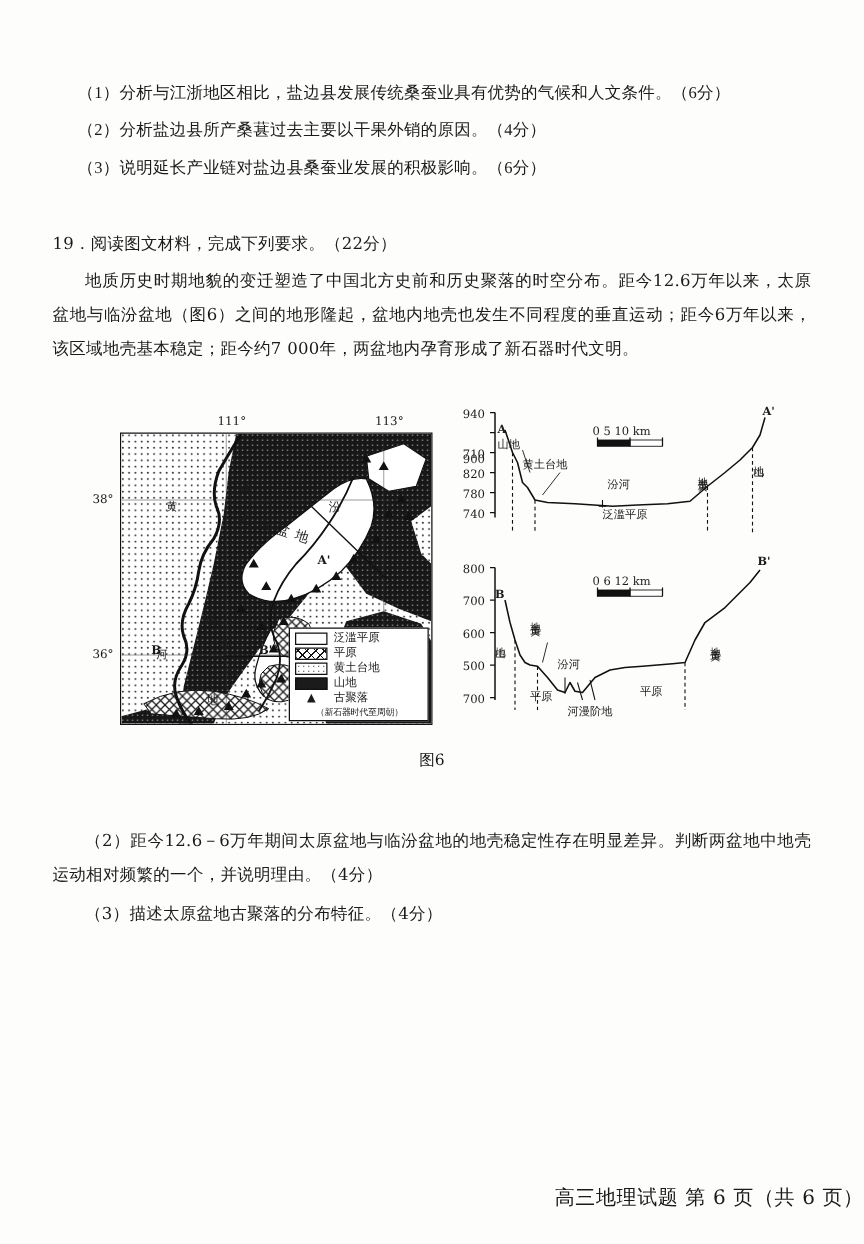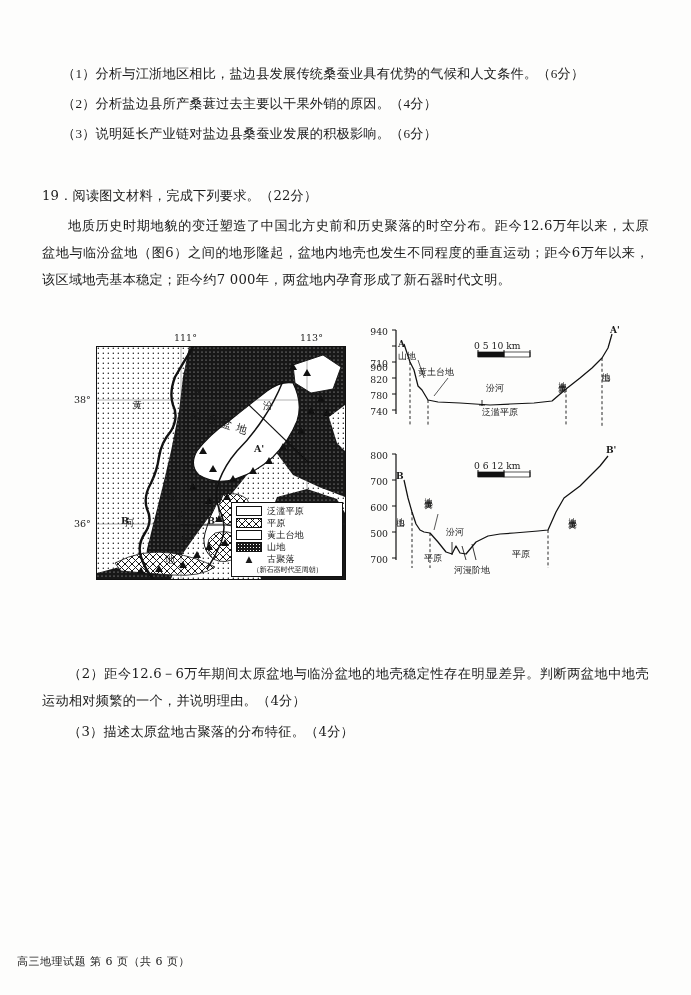--- a/index.html
+++ b/index.html
@@ -159,24 +159,24 @@
     position: absolute;
     top: 600px;
     left: 0;
     right: 0;
     text-align: center;
     font-size: 12.4px;
   }
   .footer {
     position: absolute;
     bottom: 26px;
-    left: 17px;
+    left: 0;
     right: 0;
-    text-align: left;
-    font-size: 11px;
+    text-align: right;
+    font-size: 16px;
     letter-spacing: 0.5px;
   }
   .scalebar-text {
     position: absolute;
     font-size: 9.2px;
     white-space: nowrap;
   }
 </style>
 </head>
 <body>
@@ -449,20 +449,21 @@
       <div class="prof-label vert-cn" style="left:34px; top:62px; font-size:8.4px;">山地</div>
       <div class="prof-label vert-cn" style="left:62px; top:44px; font-size:8.4px;">黄土台地</div>
       <div class="prof-label" style="left:62px; top:104px;">平原</div>
       <div class="prof-label" style="left:84px; top:78px;">汾河</div>
       <div class="prof-label" style="left:92px; top:116px;">河漫阶地</div>
       <div class="prof-label" style="left:150px; top:100px;">平原</div>
       <div class="prof-label vert-cn" style="left:206px; top:64px; font-size:8.4px;">黄土台地</div>
     </div>
   </div>
 
+  <div class="fig-caption">图6</div>
 
   <div class="block" style="top:660px; left:42px; right:42px;">
     <div class="para para-indent">（2）距今12.6－6万年期间太原盆地与临汾盆地的地壳稳定性存在明显差异。判断两盆地中地壳运动相对频繁的一个，并说明理由。（4分）</div>
   </div>
   <div class="block" style="top:718px; left:42px; right:42px;">
     <div class="para para-indent">（3）描述太原盆地古聚落的分布特征。（4分）</div>
   </div>
 
   <div class="footer">高三地理试题  第 6 页（共 6 页）</div>
 

